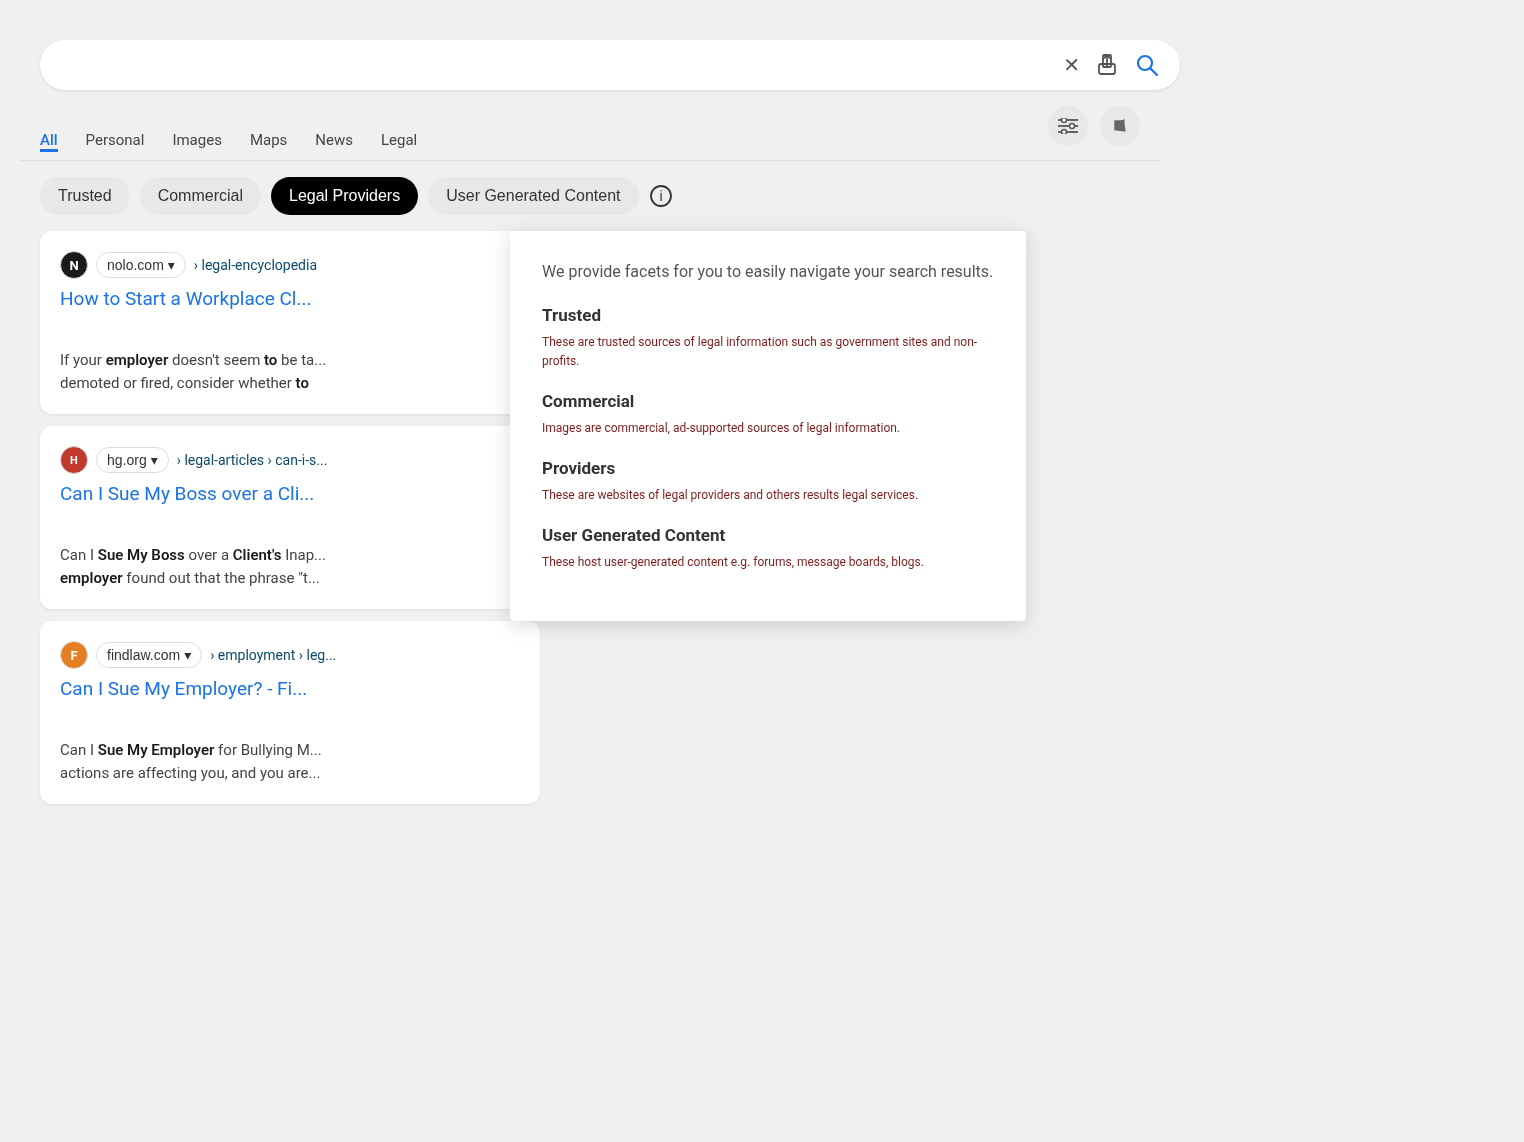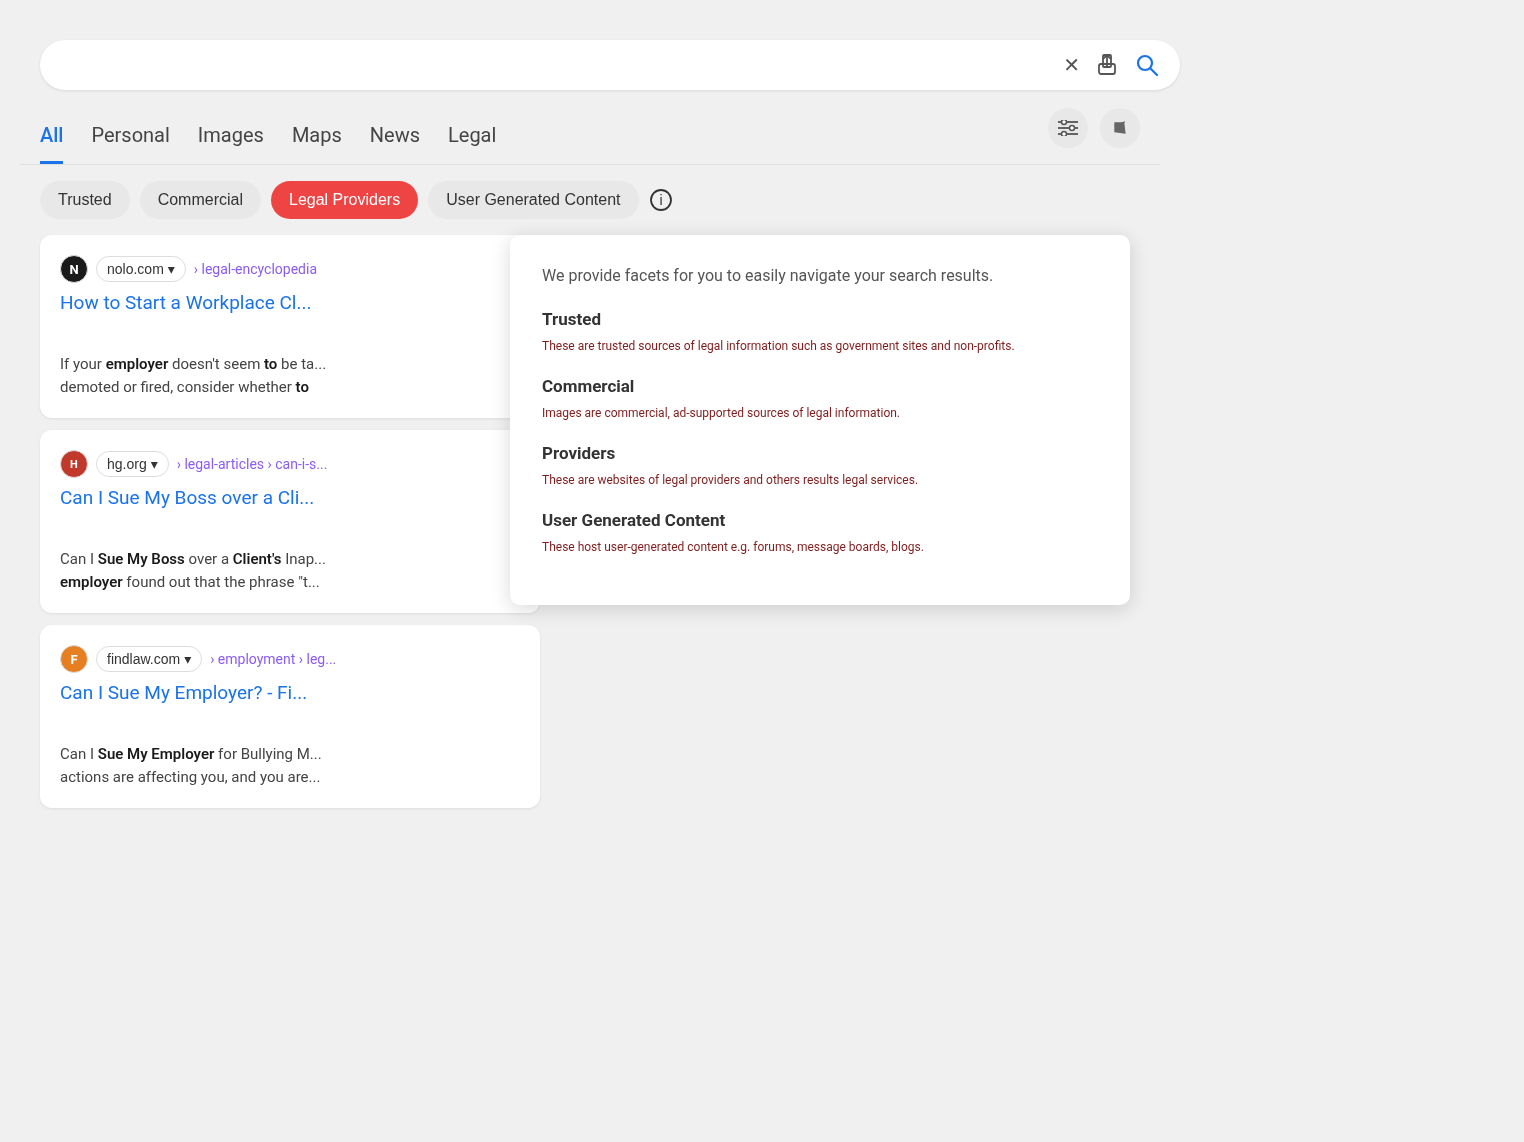--- a/index.html
+++ b/index.html
@@ -59,23 +59,22 @@
       display: flex;
       align-items: center;
       padding: 16px 20px 0 20px;
       gap: 28px;
       max-width: 1140px;
       border-bottom: 1px solid #e0e0e0;
       margin-bottom: 0;
     }
 
     .tab {
-      font-size: 20px;
+      font-size: 15px;
       color: #444;
-      padding-bottom: 14px;
       cursor: pointer;
       border-bottom: 3px solid transparent;
       text-decoration: none;
       margin-top: 17px;
     }
 
     .tab.active {
       color: #1a73e8;
       border-bottom: 3px solid #1a73e8;
       font-weight: 500;
@@ -131,21 +130,21 @@
       border: none;
       border-radius: 20px;
       padding: 10px 18px;
       font-size: 16px;
       color: #333;
       cursor: pointer;
       white-space: nowrap;
     }
 
     .facet-chip.active {
-      background: #ef4444;
+      background: #000000;
       color: white;
     }
 
     .info-btn {
       background: none;
       border: none;
       cursor: pointer;
       font-size: 22px;
       color: #555;
       display: flex;
@@ -203,21 +202,21 @@
       border: 1px solid #ddd;
       border-radius: 16px;
       padding: 4px 10px;
       cursor: pointer;
       font-size: 14px;
       color: #333;
     }
 
     .breadcrumb {
       font-size: 14px;
-      color: #8b5cf6;
+      color: #0c4a6e;
       overflow: hidden;
       text-overflow: ellipsis;
       white-space: nowrap;
     }
 
     .result-title {
       font-size: 19px;
       color: #1a73e8;
       cursor: pointer;
       text-decoration: none;
@@ -237,24 +236,24 @@
     }
 
     .result-snippet b { font-weight: 600; color: #1a1a1a; }
 
     
     .tooltip-panel {
       position: absolute;
       left: 490px;
       top: 0;
       background: white;
-      border-radius: 10px;
+      border-radius: 4px;
       padding: 28px 32px;
       box-shadow: 0 4px 20px rgba(0,0,0,0.15);
-      width: 620px;
+      width: 516px;
       z-index: 10;
     }
 
     .tooltip-intro {
       font-size: 16px;
       color: #555;
       line-height: 1.6;
       margin-bottom: 20px;
     }
 

